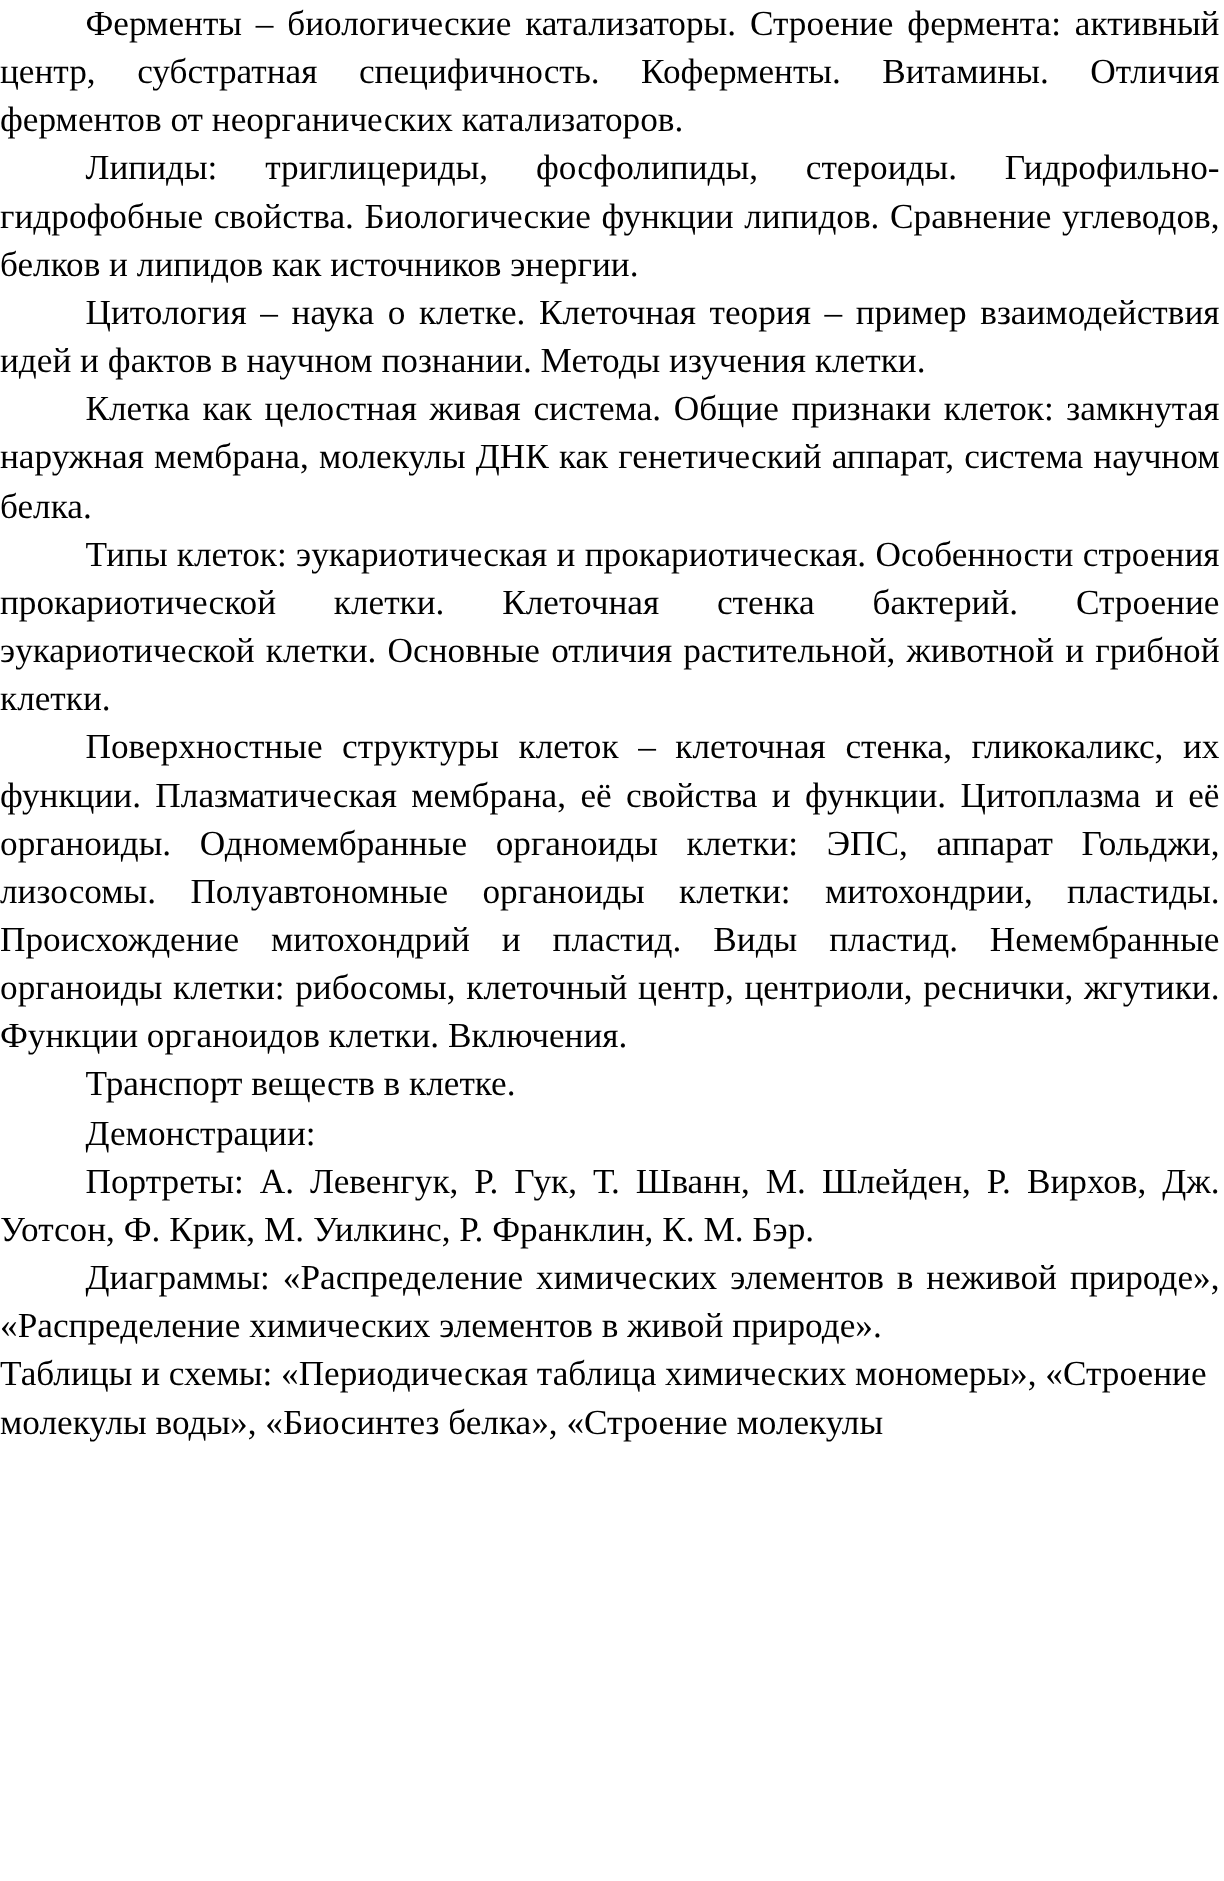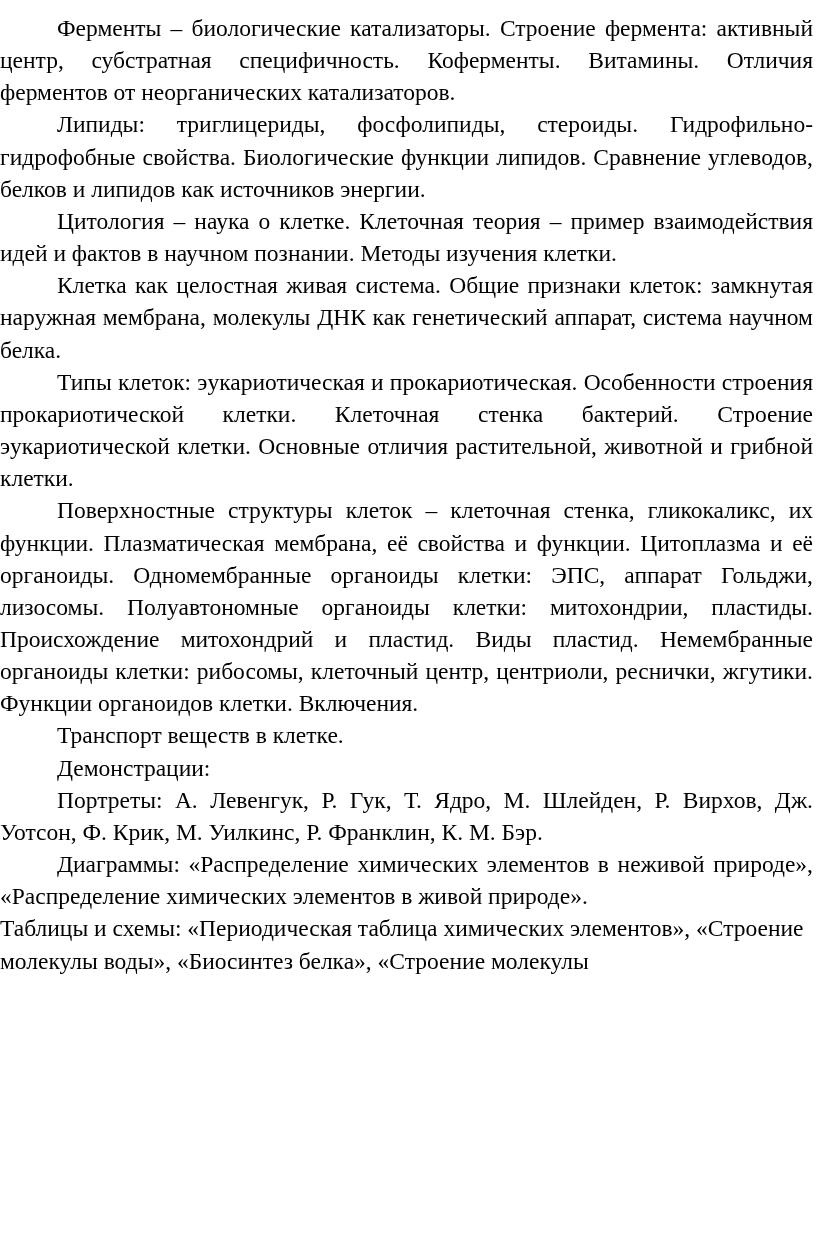--- a/index.html
+++ b/index.html
@@ -11,21 +11,21 @@
     position: relative;
     width: 816px;
     height: 1254px;
     overflow: hidden;
     box-sizing: border-box;
     background: #ffffff;
     color: #000000;
     font-family: "Liberation Serif", "DejaVu Serif", serif;
     font-size: 23.5px;
     line-height: 32.15px;
-    padding: 12px 3px 0 0;
+    padding: 0 3px 0 0;
   }
   .para {
     margin: 0;
     padding: 0;
     text-align: justify;
     text-indent: 57px;
   }
   .para.bold {
     font-weight: 400;
   }
@@ -39,16 +39,16 @@
 
 <div class="page">
   <p class="para">Ферменты – биологические катализаторы. Строение фермента: активный центр, субстратная специфичность. Коферменты. Витамины. Отличия ферментов от неорганических катализаторов.</p>
   <p class="para">Липиды: триглицериды, фосфолипиды, стероиды. Гидрофильно-гидрофобные свойства. Биологические функции липидов. Сравнение углеводов, белков и липидов как источников энергии.</p>
   <p class="para">Цитология – наука о клетке. Клеточная теория – пример взаимодействия идей и фактов в научном познании. Методы изучения клетки.</p>
   <p class="para">Клетка как целостная живая система. Общие признаки клеток: замкнутая наружная мембрана, молекулы ДНК как генетический аппарат, система научном белка.</p>
   <p class="para">Типы клеток: эукариотическая и прокариотическая. Особенности строения прокариотической клетки. Клеточная стенка бактерий. Строение эукариотической клетки. Основные отличия растительной, животной и грибной клетки.</p>
   <p class="para">Поверхностные структуры клеток – клеточная стенка, гликокаликс, их функции. Плазматическая мембрана, её свойства и функции. Цитоплазма и её органоиды. Одномембранные органоиды клетки: ЭПС, аппарат Гольджи, лизосомы. Полуавтономные органоиды клетки: митохондрии, пластиды. Происхождение митохондрий и пластид. Виды пластид. Немембранные органоиды клетки: рибосомы, клеточный центр, центриоли, реснички, жгутики. Функции органоидов клетки. Включения.</p>
   <p class="para">Транспорт веществ в клетке.</p>
   <p class="para bold">Демонстрации:</p>
-  <p class="para">Портреты: А. Левенгук, Р. Гук, Т. Ядро, М. Шлейден, Р. Вирхов, Дж. Уотсон, Ф. Крик, М. Уилкинс, Р. Франклин, К. М. Бэр.</p>
+  <p class="para">Портреты: А. Левенгук, Р. Гук, Т. Шванн, М. Шлейден, Р. Вирхов, Дж. Уотсон, Ф. Крик, М. Уилкинс, Р. Франклин, К. М. Бэр.</p>
   <p class="para">Диаграммы: «Распределение химических элементов в неживой природе», «Распределение химических элементов в живой природе».</p>
-  <p class="para no-indent">Таблицы и схемы: «Периодическая таблица химических элементов», «Строение молекулы воды», «Биосинтез белка», «Строение молекулы</p>
+  <p class="para no-indent">Таблицы и схемы: «Периодическая таблица химических мономеры», «Строение молекулы воды», «Биосинтез белка», «Строение молекулы</p>
 </div>
 
 </body></html>

